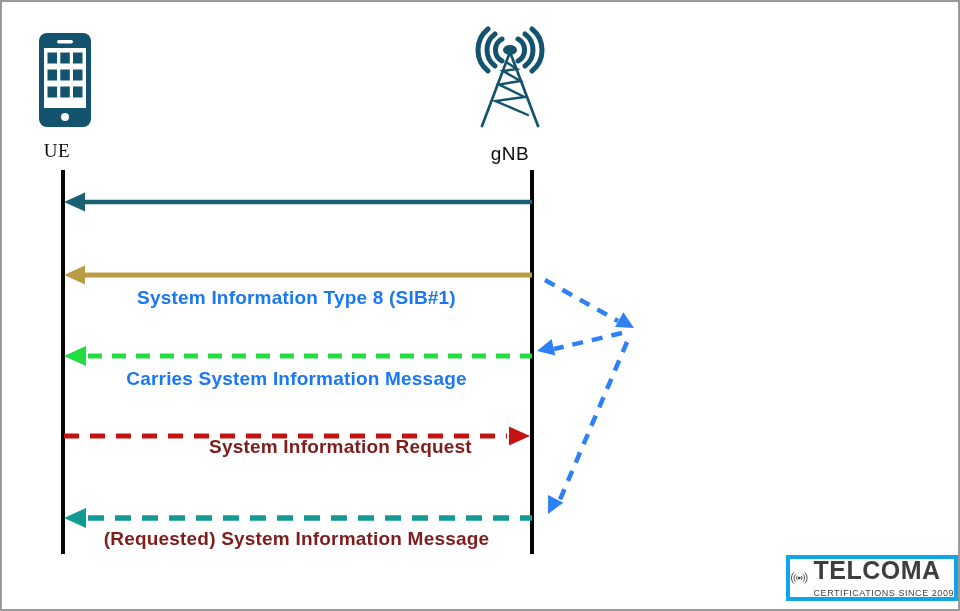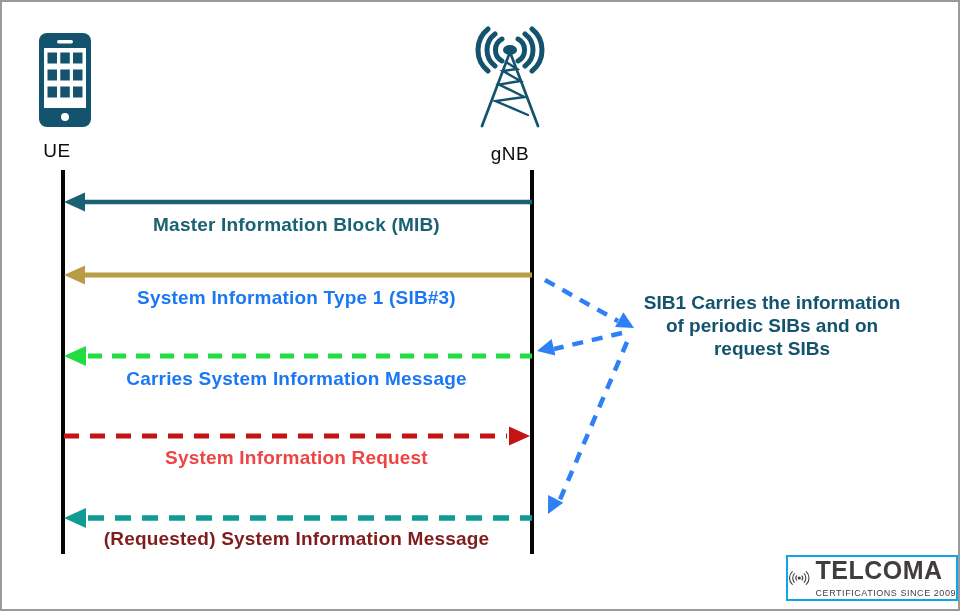--- a/index.html
+++ b/index.html
@@ -2,35 +2,35 @@
 <html><head>
 <meta charset="utf-8">
 <style>
   html,body{margin:0;padding:0;background:#fff;}
   .canvas{
     position:relative;width:960px;height:611px;box-sizing:border-box;
     border:2px solid #9a9a9a;background:#fff;overflow:hidden;
     font-family:"Liberation Sans",sans-serif;
   }
   .actor{position:absolute;text-align:center;}
-  .actor-ue{left:37px;top:31px;width:36px;}
+  .actor-ue{left:37px;top:31px;width:36px;font-family:Liberation Serif, serif;}
   .actor-gnb{left:460px;top:24px;width:96px;}
   .actor-label{margin-top:9px;font-size:19px;color:#0d0d0d;letter-spacing:0.5px;}
   .wires{position:absolute;left:0;top:0;}
   .msg-label{
     position:absolute;left:59px;width:471px;text-align:center;
     font-size:19px;font-weight:600;letter-spacing:0.2px;
   }
   .annotation{
     position:absolute;left:616px;top:289px;width:308px;text-align:center;
     font-size:19px;font-weight:600;line-height:23px;white-space:pre-line;
   }
   .logo-box{
     position:absolute;left:784px;top:553px;width:172px;height:46px;
-    box-sizing:border-box;border:2px solid #0ea5e9;
+    box-sizing:border-box;border:4px solid #0ea5e9;
     display:flex;align-items:center;justify-content:center;gap:5px;
   }
   .logo-text{display:flex;flex-direction:column;align-items:flex-start;}
   .brand-name{font-size:25px;font-weight:700;line-height:24px;letter-spacing:0.5px;}
   .brand-tagline{font-size:9px;letter-spacing:0.55px;margin-top:6px;white-space:nowrap;}
 </style>
 </head>
 <body>
 
 <div class="canvas">
@@ -107,29 +107,25 @@
     <g fill="none">
       <line x1="543" y1="278" x2="616" y2="319" stroke-width="4.5" stroke-dasharray="11 9" stroke="#2e80f5"></line>
       <line x1="620" y1="331" x2="552" y2="347" stroke-width="4.5" stroke-dasharray="11 9" stroke="#2e80f5"></line>
       <line x1="625" y1="340" x2="557" y2="500" stroke-width="4.5" stroke-dasharray="11 9" stroke="#2e80f5"></line>
     </g>
     <polygon points="632,326 613,325.1 621.4,310.3" fill="#2e80f5"></polygon>
     <polygon points="535,349 549.6,337.1 553.4,353.5" fill="#2e80f5"></polygon>
     <polygon points="546,512 546.1,493.1 561.3,500.7" fill="#2e80f5"></polygon>
   </svg>
 
-  <div class="msg-label" style="top: 212px; color: rgb(26, 97, 115);">Master Information Block (MIB)</div>
-  <div class="msg-label" style="top: 285px; color: rgb(27, 120, 245);">System Information Type 1 (SIB#3)</div>
+  <div class="msg-label" style="top: 285px; color: rgb(27, 120, 245);">System Information Type 8 (SIB#1)</div>
   <div class="msg-label" style="top: 366px; color: rgb(27, 120, 245);">Carries System Information Message</div>
-  <div class="msg-label" style="top: 445px; color: #ef4444;">System Information Request</div>
+  <div class="msg-label" style="top: 434px; color: #7f1d1d; padding-left: 44px;">System Information Request</div>
   <div class="msg-label" style="top: 526px; color: #7f1d1d;">(Requested) System Information Message</div>
 
-  <div class="annotation" style="color: rgb(20, 83, 110);">SIB1 Carries the information
-of periodic SIBs and on
-request SIBs</div>
 
   <div class="logo-box">
     <svg width="42" height="34" viewBox="0 0 42 34">
       <circle cx="21" cy="17" r="3" fill="#413d3d"></circle>
       <g fill="none" stroke-linecap="round" stroke-width="2" stroke="#413d3d">
         <path d="M16,13 A6.5,6.5 0 0 0 16,21"></path>
         <path d="M12,9  A11.5,11.5 0 0 0 12,25"></path>
         <path d="M8,5   A16.5,16.5 0 0 0 8,29"></path>
         <path d="M26,13 A6.5,6.5 0 0 1 26,21"></path>
         <path d="M30,9  A11.5,11.5 0 0 1 30,25"></path>

